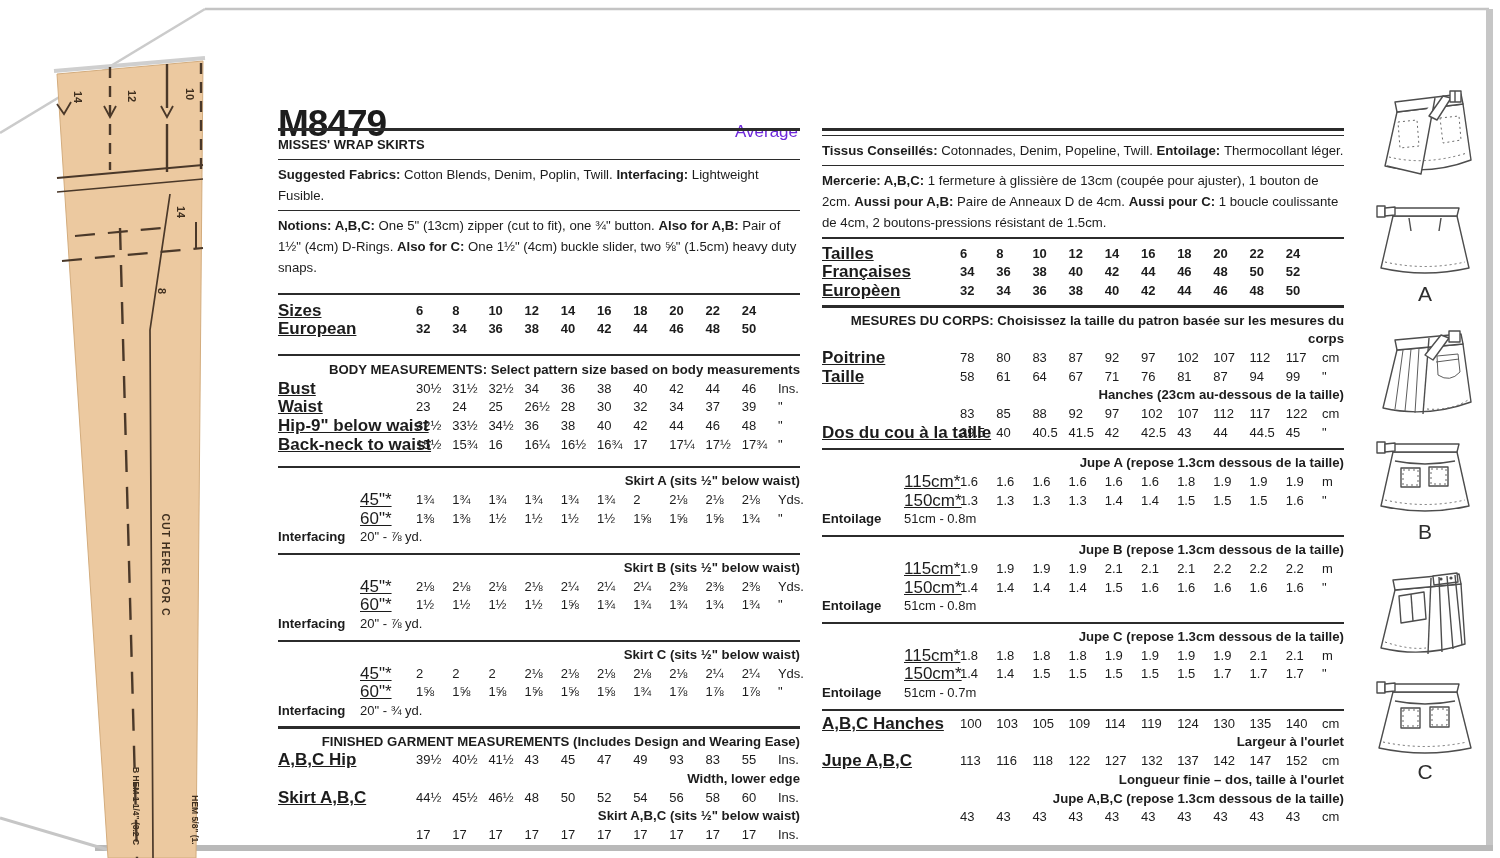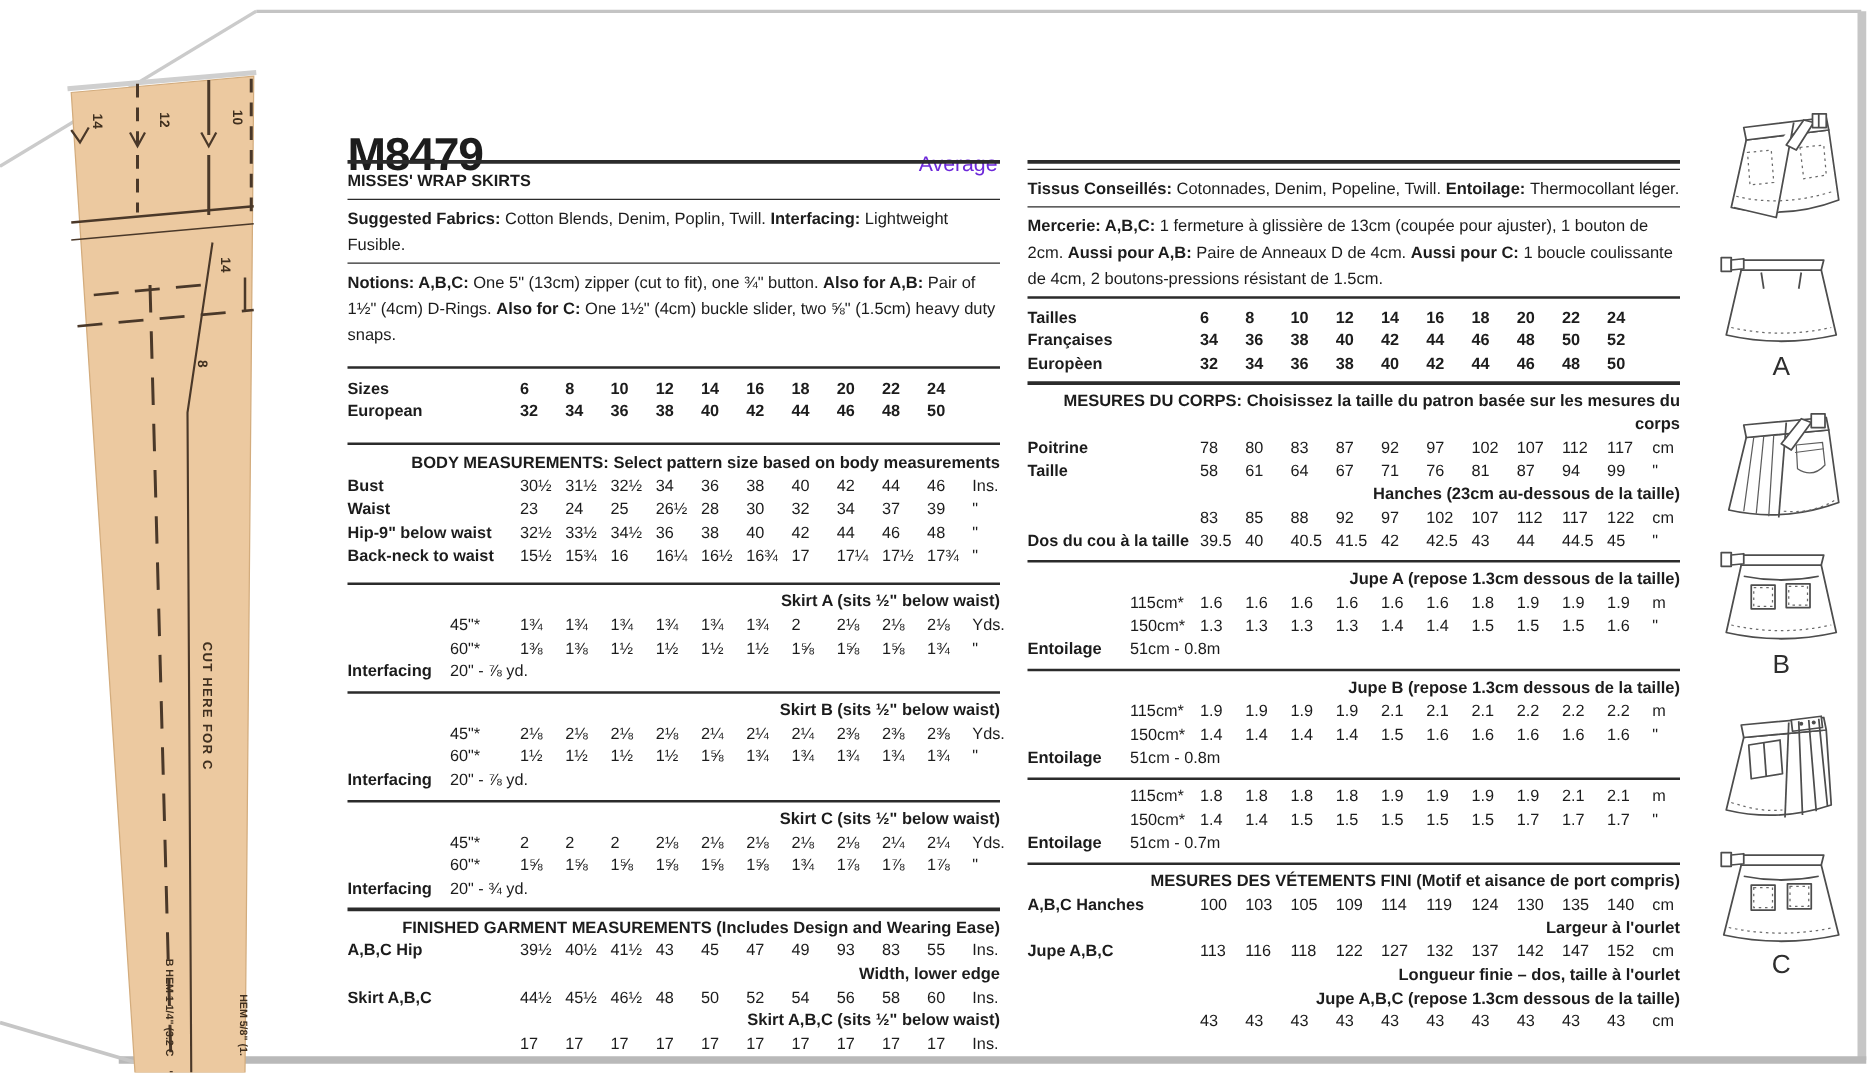--- a/index.html
+++ b/index.html
@@ -19,21 +19,21 @@
   .col-fr{left:822px;}
   .rule{background:#2b2b2b;margin:4px 0;}
   .rule.h1{height:1.2px;}
   .rule.h2{height:2.2px;}
   .rule.h3{height:3px;}
   .ctitle{font-size:13px;font-weight:700;line-height:20px;letter-spacing:0;}
   .para{font-size:13.2px;line-height:21px;}
   .para .b{font-weight:700;}
   .thead{font-size:13.2px;font-weight:700;line-height:18.8px;text-align:right;}
   .trow{display:grid;grid-template-columns:138px repeat(10,36.2px) auto;font-size:13px;line-height:18.6px;}
-  .trow .lbl{font-weight:700;font-size:13px;white-space:nowrap;}
+  .trow .lbl{font-weight:700;font-size:17px;white-space:nowrap;text-decoration:underline;}
   .trow .lbl.ind{padding-left:82px;font-weight:400;}
   .trow .val{white-space:nowrap;}
   .trow.bv .val{font-weight:700;}
   .trow .unit{white-space:nowrap;}
   .freerow{font-size:13px;line-height:18.6px;}
   .freerow .lbl{font-weight:700;font-size:13.2px;display:inline-block;width:82px;}
   
   .views{left:1356px;top:84px;width:138px;display:flex;flex-direction:column;align-items:center;}
   .view-label{font-size:21px;line-height:24px;color:#2e2e2e;margin-bottom:20px;}
   .views svg{display:block;}
@@ -492,20 +492,21 @@
         <div class="val">1.5</div>
         <div class="val">1.6</div>
         <div class="val">1.6</div>
         <div class="val">1.6</div>
         <div class="val">1.6</div>
         <div class="val">1.6</div>
         <div class="unit">"</div>
       </div>
       <div class="freerow"><span class="lbl">Entoilage</span><span>51cm - 0.8m</span></div>
       <div class="rule h2" style="margin-top: 6px; margin-bottom: 4px;"></div>
+      <div class="thead">Jupe C (repose 1.3cm dessous de la taille)</div>
       <div class="trow">
         <div class="lbl ind">115cm*</div>
         <div class="val">1.8</div>
         <div class="val">1.8</div>
         <div class="val">1.8</div>
         <div class="val">1.8</div>
         <div class="val">1.9</div>
         <div class="val">1.9</div>
         <div class="val">1.9</div>
         <div class="val">1.9</div>
@@ -522,21 +523,20 @@
         <div class="val">1.5</div>
         <div class="val">1.5</div>
         <div class="val">1.5</div>
         <div class="val">1.7</div>
         <div class="val">1.7</div>
         <div class="val">1.7</div>
         <div class="unit">"</div>
       </div>
       <div class="freerow"><span class="lbl">Entoilage</span><span>51cm - 0.7m</span></div>
       <div class="rule h2" style="margin-top: 6px; margin-bottom: 4px;"></div>
-      <div class="thead">MESURES DES VÉTEMENTS FINI (Motif et aisance de port compris)</div>
       <div class="trow">
         <div class="lbl">A,B,C Hanches</div>
         <div class="val">100</div>
         <div class="val">103</div>
         <div class="val">105</div>
         <div class="val">109</div>
         <div class="val">114</div>
         <div class="val">119</div>
         <div class="val">124</div>
         <div class="val">130</div>

